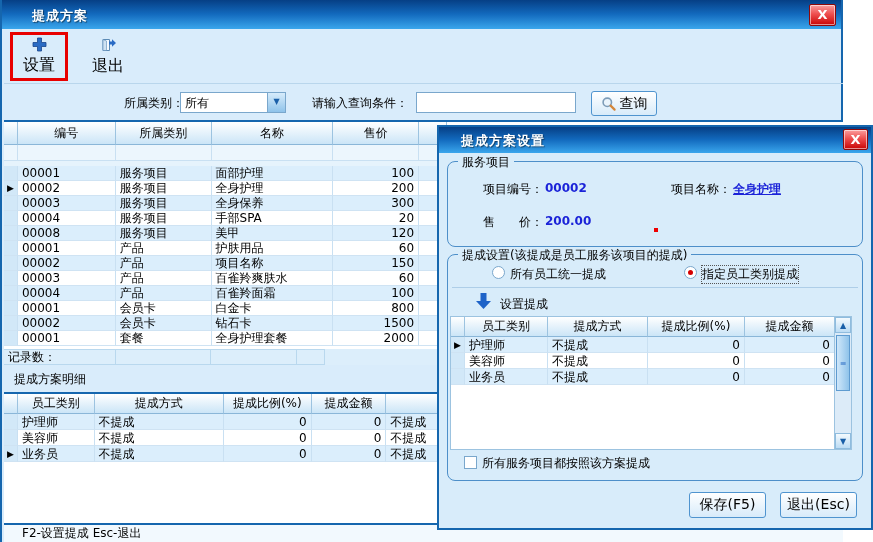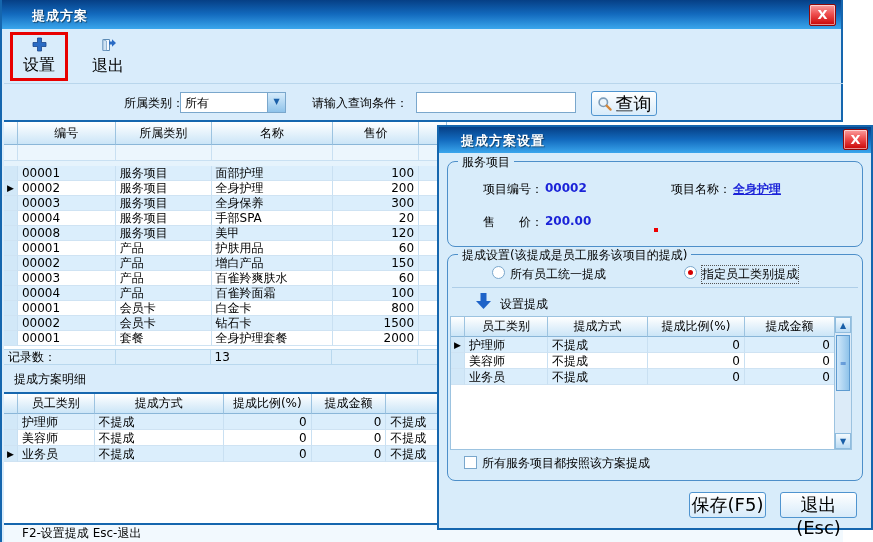--- a/index.html
+++ b/index.html
@@ -28,21 +28,21 @@
   .filterbar { position:absolute; left:2px; top:84px; width:839px; height:36px; }
   .flabel { position:absolute; top:11px; }
   .dd { position:absolute; left:176px; top:8px; width:106px; height:21px; background:#fff; border:1px solid #7aa7cc; }
   .dd-text { position:absolute; left:4px; top:2px; }
   .dd-btn { position:absolute; right:0; top:0; width:18px; height:19px; text-align:center; line-height:18px;
             font-size:8px; color:#1a5fa8; border-left:1px solid #7aa7cc;
             background:linear-gradient(180deg,#d7ecfb,#8fc3ea); cursor:pointer; }
   .qinput { position:absolute; left:412px; top:8px; width:160px; height:21px; border:1px solid #7aa7cc; background:#fff;
             font-family:inherit; font-size:12px; padding:0 3px; }
   .btn { border:1px solid #4f94cf; border-radius:3px; background:linear-gradient(180deg,#ffffff,#d7ebfa);
-         font-family:inherit; font-size:18px; color:#000; cursor:pointer; }
+         font-family:inherit; font-size:14px; color:#000; cursor:pointer; }
   .search-btn { position:absolute; left:587px; top:7px; width:66px; height:25px; display:flex; align-items:center; justify-content:center; gap:3px; }
 
   
   .main-grid { position:absolute; left:2px; top:120px; width:839px; height:245px; background:#fff; border-top:2px solid #1566ae; }
   .tbl { width:443px; border-right:1px solid #9cc3e0; }
   .hrow { display:flex; height:23px; line-height:22px; }
   .hc { background:linear-gradient(180deg,#ffffff,#cbe5f7); border-right:1px solid #9cc3e0; border-bottom:1px solid #8ab6d8;
         text-align:center; overflow:hidden; white-space:nowrap; }
   .frow { display:flex; height:16px; background:#ecf6fd; }
   .fc { border-right:1px solid #c9e0f2; border-bottom:1px solid #c9e0f2; }
@@ -222,21 +222,21 @@
               <div class="c w2">产品</div>
               <div class="c w3">护肤用品</div>
               <div class="c w4 num">60</div>
               <div class="c w5"></div>
             </div>
 
             <div class="grow">
               <div class="c ind wi"><span style="visibility: hidden;"></span></div>
               <div class="c w1">00002</div>
               <div class="c w2">产品</div>
-              <div class="c w3">增白产品</div>
+              <div class="c w3">项目名称</div>
               <div class="c w4 num">150</div>
               <div class="c w5"></div>
             </div>
 
             <div class="grow">
               <div class="c ind wi"><span style="visibility: hidden;"></span></div>
               <div class="c w1">00003</div>
               <div class="c w2">产品</div>
               <div class="c w3">百雀羚爽肤水</div>
               <div class="c w4 num">60</div>
@@ -275,21 +275,20 @@
               <div class="c w1">00001</div>
               <div class="c w2">套餐</div>
               <div class="c w3">全身护理套餐</div>
               <div class="c w4 num">2000</div>
               <div class="c w5"></div>
             </div>
           </div>
         <div class="rec-row">
           <div class="rc" style="width:112px">记录数：</div>
           <div class="rc" style="width:95px"></div>
-          <div class="rc" style="width:122px">13</div>
           <div class="rc" style="width:86px"></div>
           <div class="rc" style="width:28px"></div>
         </div>
       </div>
     </div>
 
     <span class="detail-label">提成方案明细</span>
 
     <div class="detail-grid">
       <div class="tbl">

